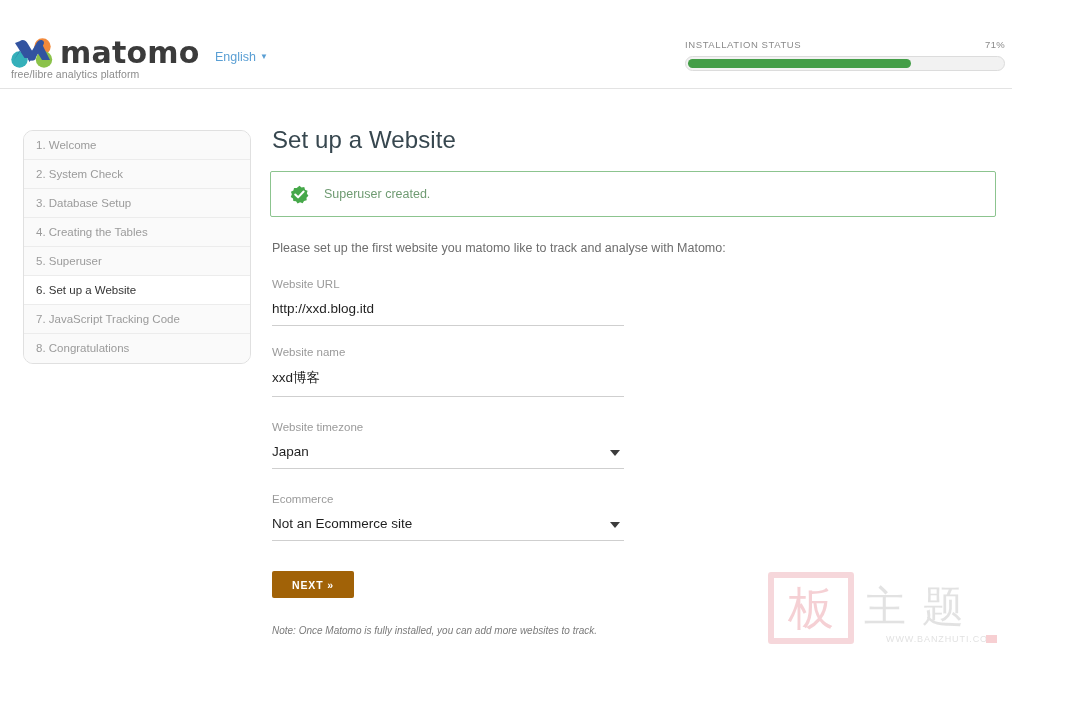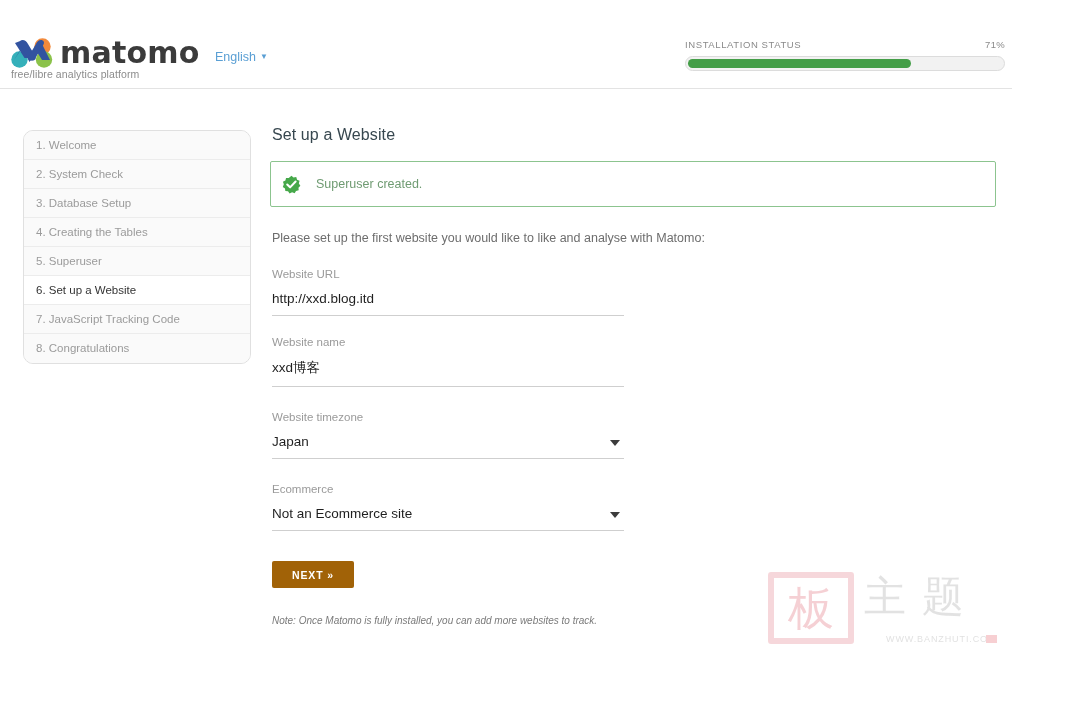--- a/index.html
+++ b/index.html
@@ -147,36 +147,36 @@
   }
 
   
   .content {
     position: absolute;
     left: 270px;
     top: 110px;
     width: 726px;
   }
   .page-title {
-    font-size: 16px;
+    font-size: 24px;
     font-weight: 400;
     color: #37474f;
     margin: 0 0 17px 2px;
     letter-spacing: 0.1px;
   }
 
   .alert-success {
     width: 726px;
     min-height: 46px;
     border: 1px solid #8cc48f;
     background: #ffffff;
     border-radius: 2px;
     display: flex;
     align-items: center;
-    padding: 12px 8px;
+    padding: 12px 16px;
   }
   .check-badge {
     position: relative;
     width: 19px;
     height: 19px;
     flex: 0 0 auto;
     margin-left: 3px;
   }
   .alert-text {
     margin-left: 15px;
@@ -278,21 +278,21 @@
   }
   .wm-seal span {
     font-size: 46px;
     color: #eeaab1;
     font-family: "DejaVu Sans", sans-serif;
     line-height: 1;
   }
   .wm-chars {
     position: absolute;
     left: 96px;
-    top: 2px;
+    top: 12px;
     font-size: 42px;
     color: #cccccc;
     letter-spacing: 16px;
     font-family: "DejaVu Sans", sans-serif;
     line-height: 1.1;
   }
   .wm-url {
     position: absolute;
     left: 118px;
     top: 62px;
@@ -367,21 +367,21 @@
     <div class="alert-success">
       <div class="check-badge">
         <svg width="19" height="19" viewBox="0 0 24 24" xmlns="http://www.w3.org/2000/svg">
           <path d="M12 0.8 L14.6 3.1 L18 2.6 L19 5.9 L22.2 7.3 L21.3 10.7 L23.2 13.5 L20.8 16 L21.1 19.4 L17.7 20.1 L16 23.1 L12.7 21.9 L9.6 23.4 L7.6 20.6 L4.2 20.3 L3.8 16.9 L1 15 L2.3 11.8 L1.2 8.6 L4.3 7 L5.1 3.7 L8.5 3.9 Z" fill="#46a84a"></path>
           <path d="M6.6 12.1 L10.2 15.6 L17.2 8.2" fill="none" stroke="#ffffff" stroke-width="2.6" stroke-linecap="round" stroke-linejoin="round"></path>
         </svg>
       </div>
       <div class="alert-text">Superuser created.</div>
     </div>
 
-    <div class="intro-text">Please set up the first website you would like to like and analyse with Matomo:</div>
+    <div class="intro-text">Please set up the first website you matomo like to track and analyse with Matomo:</div>
 
     <div id="fields">
         <div class="field url-field">
           <div class="field-label">Website URL</div>
           <div class="field-value">http://xxd.blog.itd</div>
         </div>
         <div class="field ">
           <div class="field-label">Website name</div>
           <div class="field-value">xxd博客</div>
         </div>

